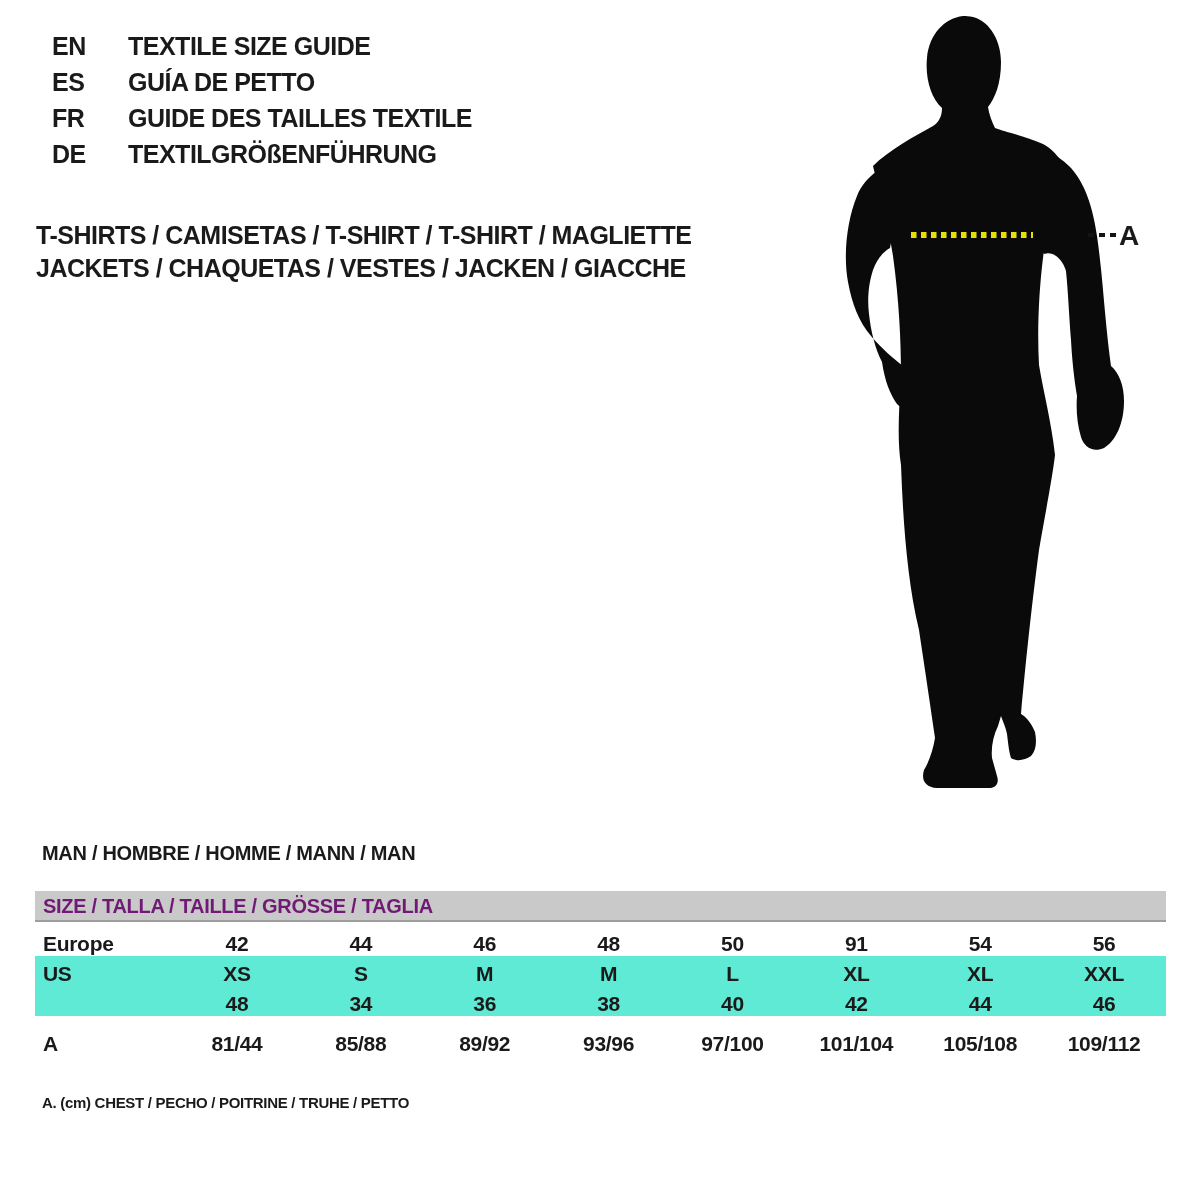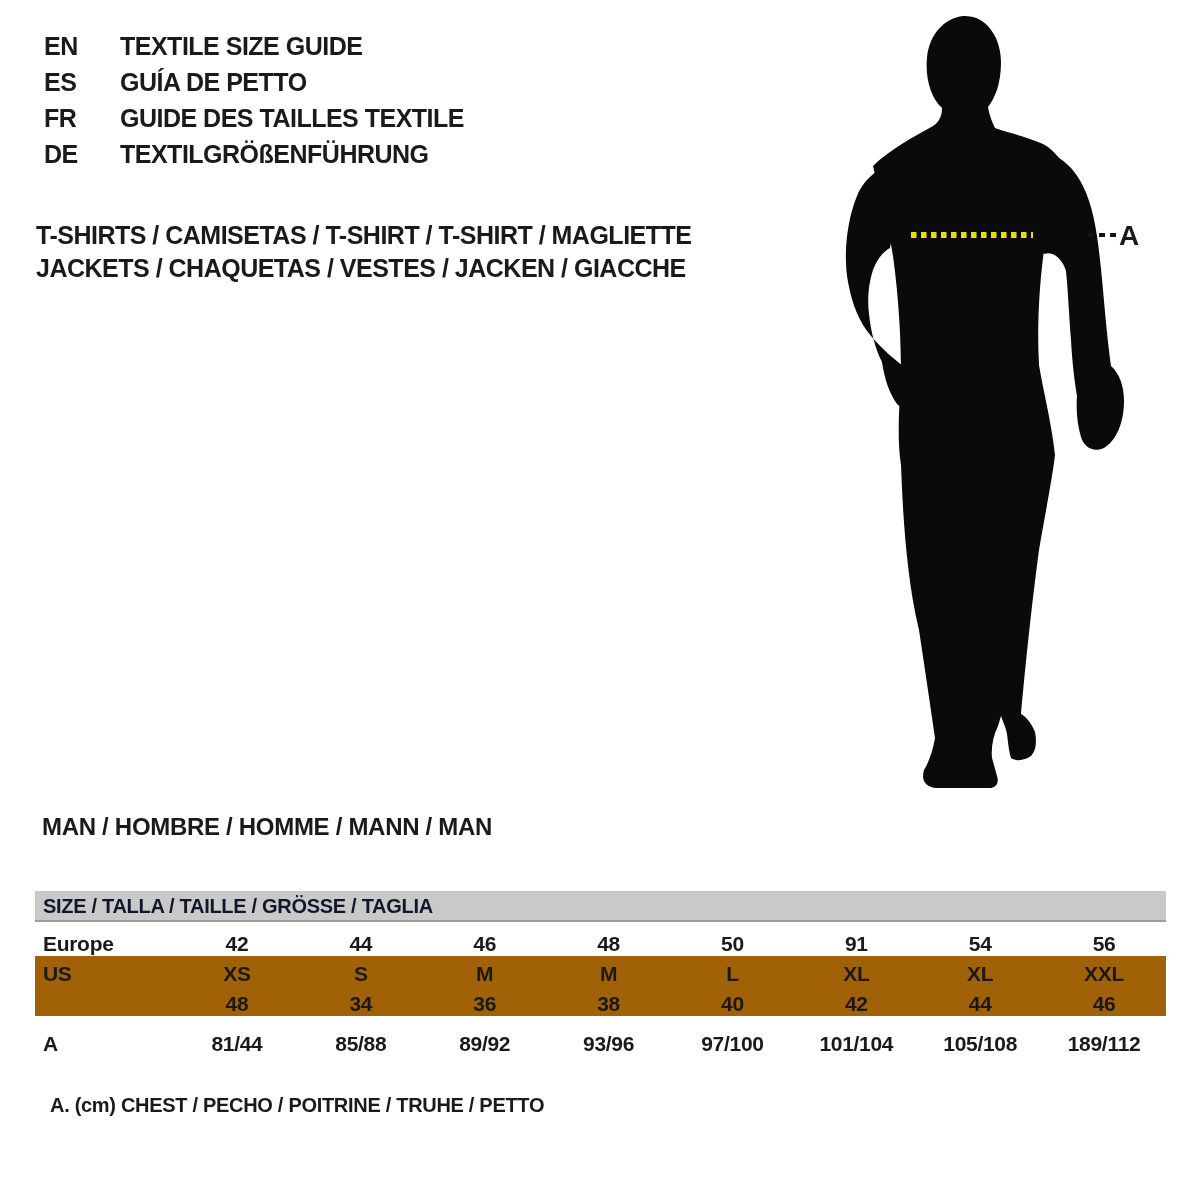--- a/index.html
+++ b/index.html
@@ -2,43 +2,43 @@
 <html><head>
 <meta charset="utf-8">
 <style>
   * { margin:0; padding:0; box-sizing:border-box; }
   html,body { background:#ffffff; }
   .canvas {
     position:relative; width:1200px; height:1200px; background:#fff;
     font-family:"Liberation Sans", sans-serif; color:#1a1a1a; overflow:hidden;
   }
   
-  .lang-block { position:absolute; left:44px; top:28px; }
+  .lang-block { position:absolute; left:52px; top:28px; }
   .lang-row { display:flex; line-height:36px; font-size:25px; font-weight:700; letter-spacing:-0.5px; }
   .lang-code { width:76px; }
   
   .product-block { position:absolute; left:36px; top:219px; font-size:25px; font-weight:700; letter-spacing:-0.5px; line-height:33px; }
   
   .figure { position:absolute; left:845px; top:10px; width:285px; height:780px; }
   .pointer-dashes { position:absolute; left:1088px; top:233px; width:30px; height:4px;
     background:repeating-linear-gradient(90deg,#141414 0 6px,transparent 6px 11px); }
   .measure-label { position:absolute; left:1119px; top:220px; font-size:28px; font-weight:700; }
   
-  .man-title { position:absolute; left:42px; top:813px; font-size:24px; font-weight:700; letter-spacing:-0.3px; }
+  .man-title { position:absolute; left:42px; top:842px; font-size:20px; font-weight:700; letter-spacing:-0.3px; }
   
   .size-table { position:absolute; left:35px; top:891px; width:1131px; }
   .t-header { height:31px; line-height:31px; background:#c9c9c9; border-bottom:2px solid #9e9e9e;
-    font-size:20px; font-weight:700; color:#0f172a; padding-left:8px; letter-spacing:-0.3px; }
+    font-size:20px; font-weight:700; color:#701a75; padding-left:8px; letter-spacing:-0.3px; }
   .t-row { display:flex; align-items:flex-end; font-size:21px; font-weight:700; letter-spacing:-0.3px; }
   .t-row.h34 { height:34px; } .t-row.h30 { height:30px; } .t-row.h40 { height:40px; }
-  .t-row.zebra { background:#a16207; }
+  .t-row.zebra { background:#5eead4; }
   .t-lbl { width:140px; padding-left:8px; }
   .t-val { flex:1; text-align:center; }
   
-  .footnote { position:absolute; left:50px; top:1094px; font-size:20px; font-weight:700; letter-spacing:-0.3px; }
+  .footnote { position:absolute; left:42px; top:1094px; font-size:15px; font-weight:700; letter-spacing:-0.3px; }
 </style>
 </head>
 <body>
 
 <div class="canvas">
 
   <div class="lang-block">
     <div class="lang-row">
       <span class="lang-code">EN</span>
       <span>TEXTILE SIZE GUIDE</span>
@@ -178,19 +178,19 @@
 
     <div class="t-row h40">
       <span class="t-lbl">A</span>
       <span class="t-val">81/44</span>
       <span class="t-val">85/88</span>
       <span class="t-val">89/92</span>
       <span class="t-val">93/96</span>
       <span class="t-val">97/100</span>
       <span class="t-val">101/104</span>
       <span class="t-val">105/108</span>
-      <span class="t-val">189/112</span>
+      <span class="t-val">109/112</span>
     </div>
   </div>
 
   <div class="footnote">A. (cm) CHEST / PECHO / POITRINE / TRUHE / PETTO</div>
 
 </div>
 
 </body></html>

